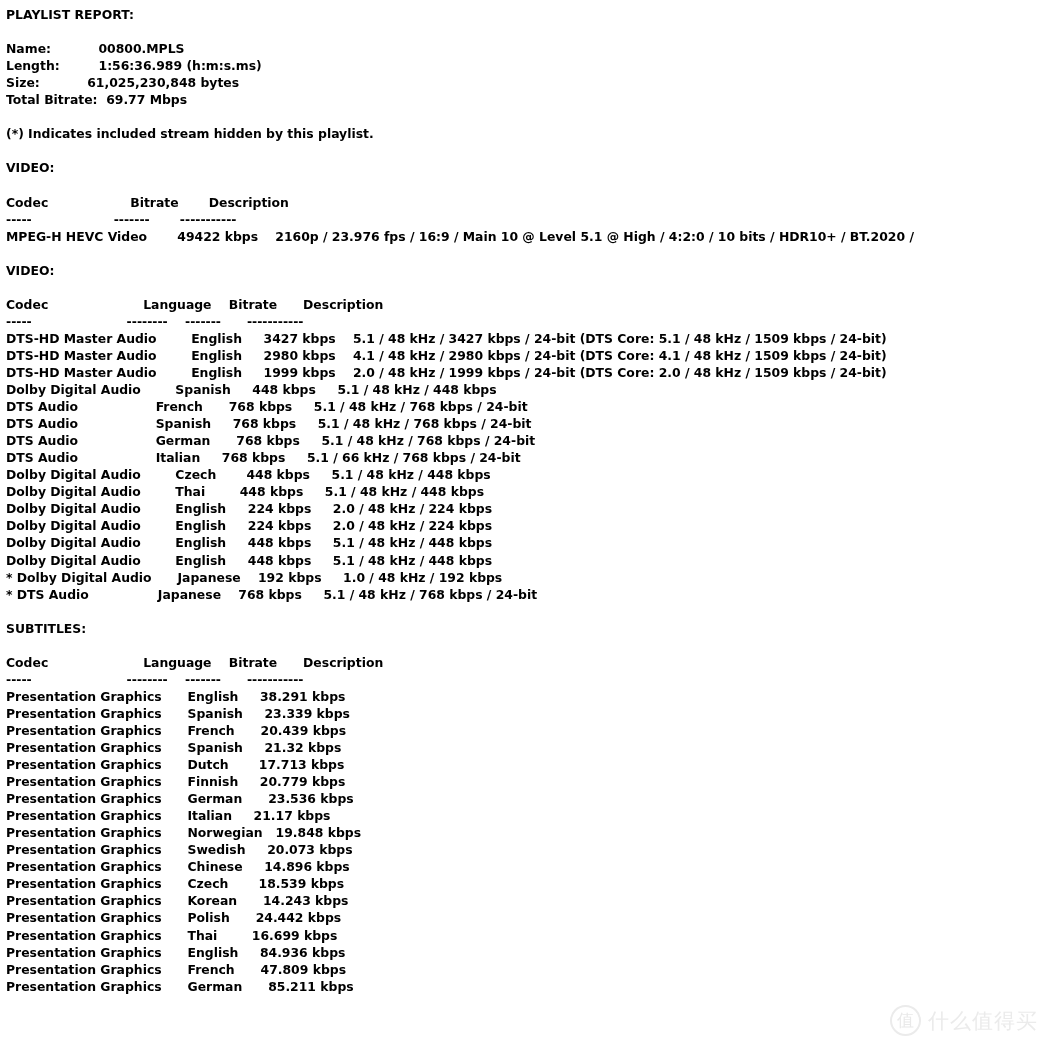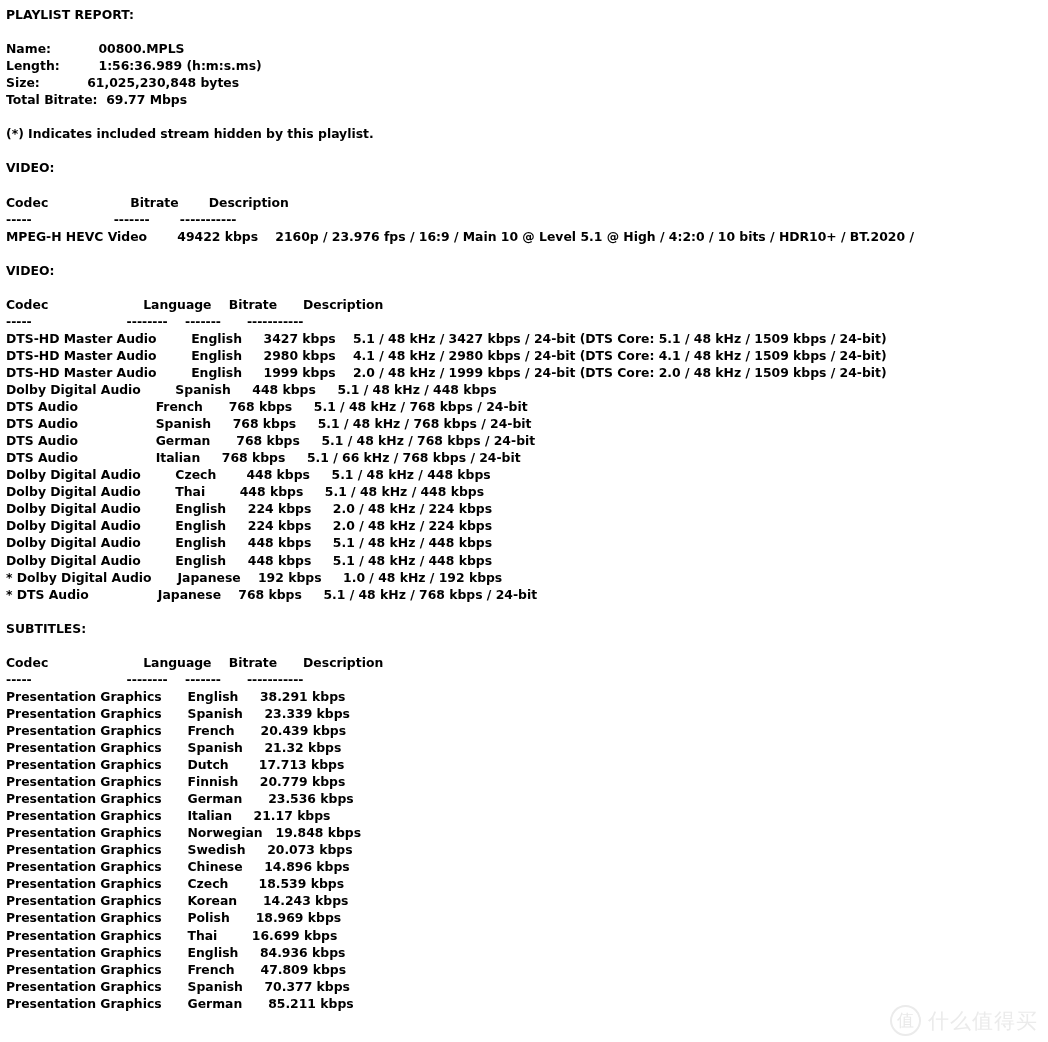--- a/index.html
+++ b/index.html
@@ -126,24 +126,23 @@
     <div class="line">Presentation Graphics      Spanish     21.32 kbps</div>
     <div class="line">Presentation Graphics      Dutch       17.713 kbps</div>
     <div class="line">Presentation Graphics      Finnish     20.779 kbps</div>
     <div class="line">Presentation Graphics      German      23.536 kbps</div>
     <div class="line">Presentation Graphics      Italian     21.17 kbps</div>
     <div class="line">Presentation Graphics      Norwegian   19.848 kbps</div>
     <div class="line">Presentation Graphics      Swedish     20.073 kbps</div>
     <div class="line">Presentation Graphics      Chinese     14.896 kbps</div>
     <div class="line">Presentation Graphics      Czech       18.539 kbps</div>
     <div class="line">Presentation Graphics      Korean      14.243 kbps</div>
-    <div class="line">Presentation Graphics      Polish      18.969 kbps</div>
+    <div class="line">Presentation Graphics      Polish      24.442 kbps</div>
     <div class="line">Presentation Graphics      Thai        16.699 kbps</div>
     <div class="line">Presentation Graphics      English     84.936 kbps</div>
     <div class="line">Presentation Graphics      French      47.809 kbps</div>
-    <div class="line">Presentation Graphics      Spanish     70.377 kbps</div>
     <div class="line">Presentation Graphics      German      85.211 kbps</div>
   </div>
 
 <div id="watermark">
   <div class="wm-badge">值</div>
   <div class="wm-text">什么值得买</div>
 </div>
 
 </body></html>

